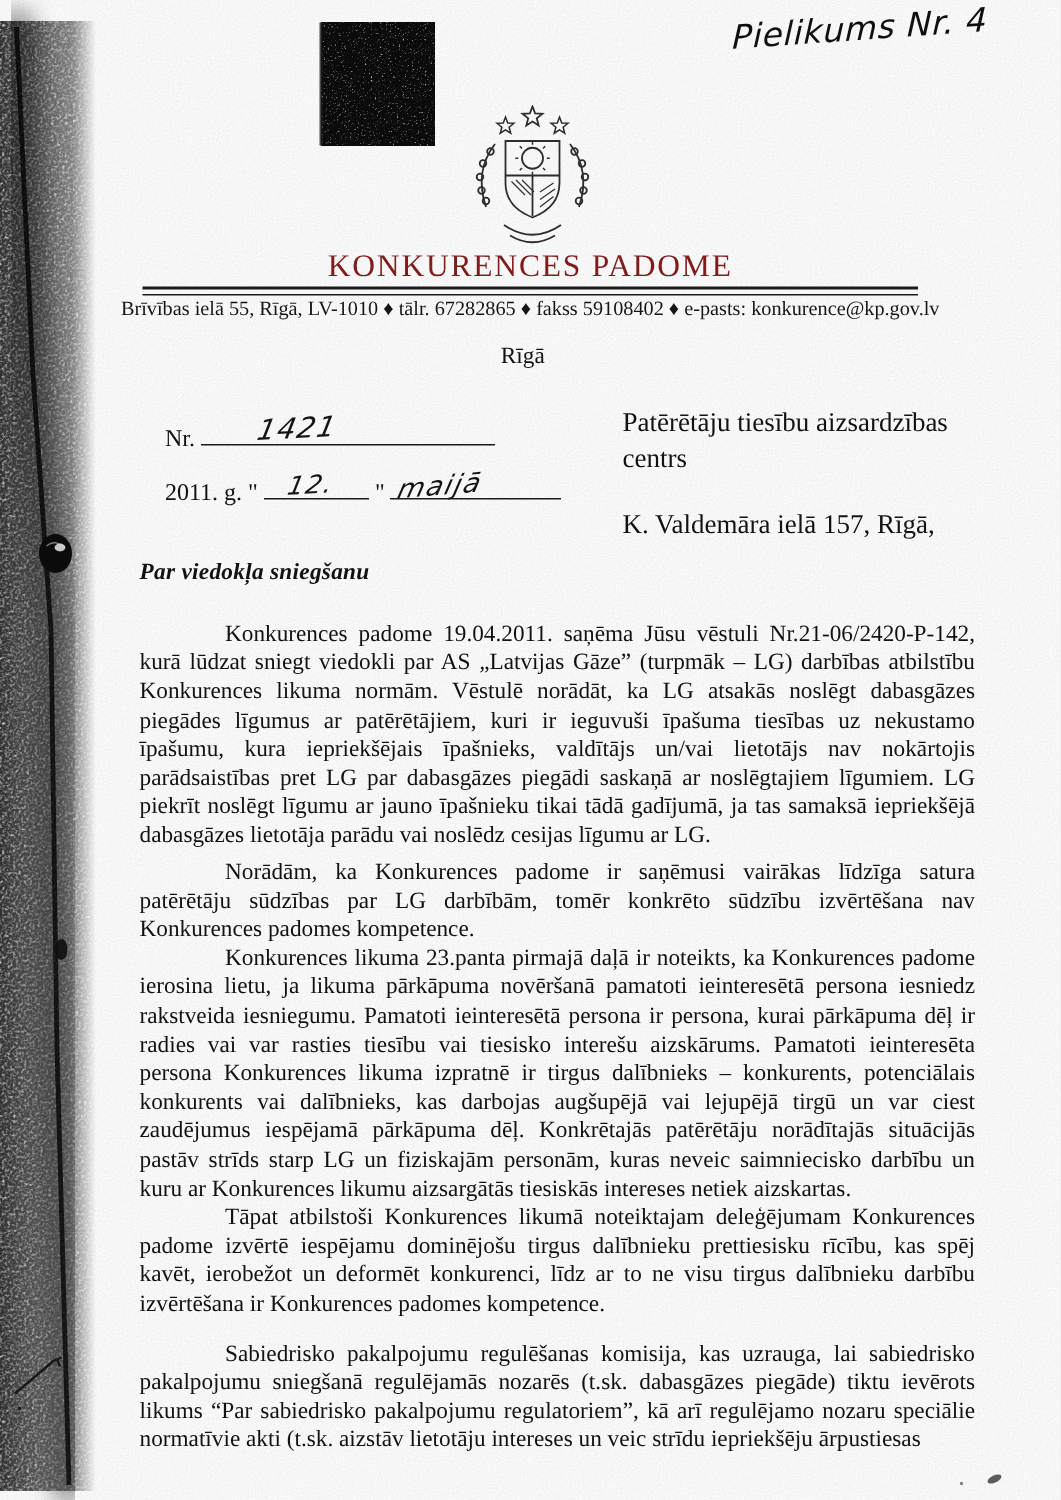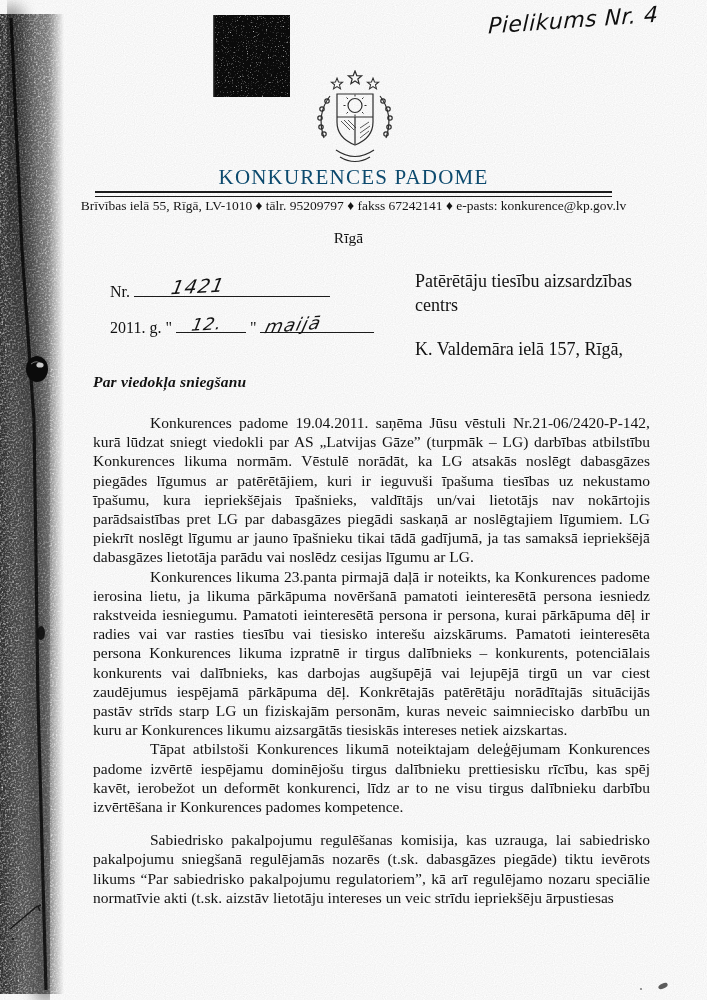--- a/index.html
+++ b/index.html
@@ -14,21 +14,21 @@
   .hw-note {
     left:488px; top:6px; width:215px;
     font-family:"DejaVu Sans", sans-serif; font-style:italic;
     font-size:22px; letter-spacing:.5px; color:#101010;
     transform:rotate(-4deg) skewX(-6deg);
   }
   .emblem { left:300px; top:70px; width:110px; height:98px; }
 
   .org-name {
     left:95px; top:165px; width:517px; text-align:center;
-    font-size:21px; letter-spacing:1.2px; color:#0c4a6e;
+    font-size:21px; letter-spacing:1.2px; color:#7f1d1d;
   }
   .header-rule {
     position:absolute; z-index:2; left:95px; top:191px; width:517px; height:3px;
     border-top:2.2px solid #1b1b1b; border-bottom:1px solid #1b1b1b;
   }
   .contact-line {
     left:70px; top:198px; width:567px; text-align:center;
     font-size:13.5px; color:#151515;
   }
   .place { left:0px; top:229px; width:697px; text-align:center; font-size:15.5px; }
@@ -153,21 +153,21 @@
         <circle cx="88" cy="39" r="2.2"></circle>
       <circle cx="90" cy="48" r="2.2"></circle>
         <circle cx="89" cy="57" r="2.2"></circle>
       <circle cx="86" cy="64" r="2.2"></circle>
       <path d="M36,80 Q55,93 74,80 M40,87 Q55,96 70,87"></path>
     </g>
   </svg>
 
   <div class="textlayer org-name">KONKURENCES PADOME</div>
   <div class="header-rule"></div>
-  <div class="textlayer contact-line">Brīvības ielā 55, Rīgā, LV-1010 ♦ tālr. 95209797 ♦ fakss 67242141 ♦ e-pasts: konkurence@kp.gov.lv</div>
+  <div class="textlayer contact-line">Brīvības ielā 55, Rīgā, LV-1010 ♦ tālr. 67282865 ♦ fakss 59108402 ♦ e-pasts: konkurence@kp.gov.lv</div>
 
   <div class="textlayer place">Rīgā</div>
 
   <div class="textlayer nr-row">
     <span>Nr.</span>
     <span class="fill-line nr-line"><span class="hw">1421</span></span>
   </div>
 
   <div class="textlayer date-row">
     <span>2011. g.</span>
@@ -181,18 +181,19 @@
     <div>Patērētāju tiesību aizsardzības centrs</div>
     <div class="recipient-address">
       <div>K. Valdemāra ielā 157, Rīgā,</div>
     </div>
   </div>
 
   <div class="textlayer subject">Par viedokļa sniegšanu</div>
 
   <div class="textlayer body-text">
     <p>Konkurences padome 19.04.2011. saņēma Jūsu vēstuli Nr.21-06/2420-P-142, kurā lūdzat sniegt viedokli par AS „Latvijas Gāze” (turpmāk – LG) darbības atbilstību Konkurences likuma normām. Vēstulē norādāt, ka LG atsakās noslēgt dabasgāzes piegādes līgumus ar patērētājiem, kuri ir ieguvuši īpašuma tiesības uz nekustamo īpašumu, kura iepriekšējais īpašnieks, valdītājs un/vai lietotājs nav nokārtojis parādsaistības pret LG par dabasgāzes piegādi saskaņā ar noslēgtajiem līgumiem. LG piekrīt noslēgt līgumu ar jauno īpašnieku tikai tādā gadījumā, ja tas samaksā iepriekšējā dabasgāzes lietotāja parādu vai noslēdz cesijas līgumu ar LG.</p>
+    <p class="gap-sm">Norādām, ka Konkurences padome ir saņēmusi vairākas līdzīga satura patērētāju sūdzības par LG darbībām, tomēr konkrēto sūdzību izvērtēšana nav Konkurences padomes kompetence.</p>
     <p>Konkurences likuma 23.panta pirmajā daļā ir noteikts, ka Konkurences padome ierosina lietu, ja likuma pārkāpuma novēršanā pamatoti ieinteresētā persona iesniedz rakstveida iesniegumu. Pamatoti ieinteresētā persona ir persona, kurai pārkāpuma dēļ ir radies vai var rasties tiesību vai tiesisko interešu aizskārums. Pamatoti ieinteresēta persona Konkurences likuma izpratnē ir tirgus dalībnieks – konkurents, potenciālais konkurents vai dalībnieks, kas darbojas augšupējā vai lejupējā tirgū un var ciest zaudējumus iespējamā pārkāpuma dēļ. Konkrētajās patērētāju norādītajās situācijās pastāv strīds starp LG un fiziskajām personām, kuras neveic saimniecisko darbību un kuru ar Konkurences likumu aizsargātās tiesiskās intereses netiek aizskartas.</p>
     <p>Tāpat atbilstoši Konkurences likumā noteiktajam deleģējumam Konkurences padome izvērtē iespējamu dominējošu tirgus dalībnieku prettiesisku rīcību, kas spēj kavēt, ierobežot un deformēt konkurenci, līdz ar to ne visu tirgus dalībnieku darbību izvērtēšana ir Konkurences padomes kompetence.</p>
     <p class="gap-lg">Sabiedrisko pakalpojumu regulēšanas komisija, kas uzrauga, lai sabiedrisko pakalpojumu sniegšanā regulējamās nozarēs (t.sk. dabasgāzes piegāde) tiktu ievērots likums “Par sabiedrisko pakalpojumu regulatoriem”, kā arī regulējamo nozaru speciālie normatīvie akti (t.sk. aizstāv lietotāju intereses un veic strīdu iepriekšēju ārpustiesas</p>
   </div>
 
 </div>
 
 </body></html>

